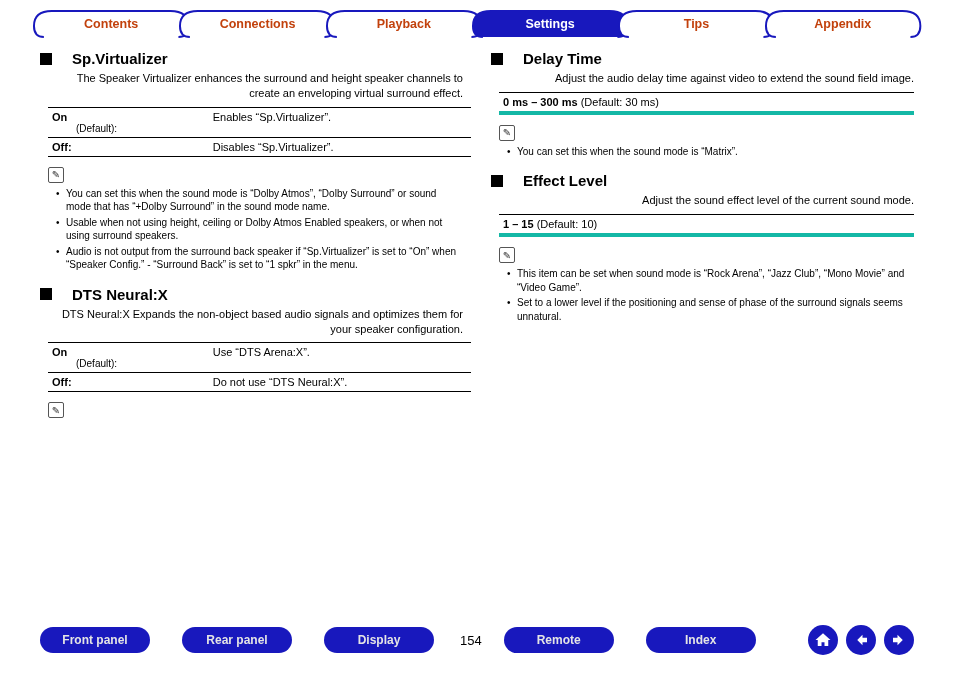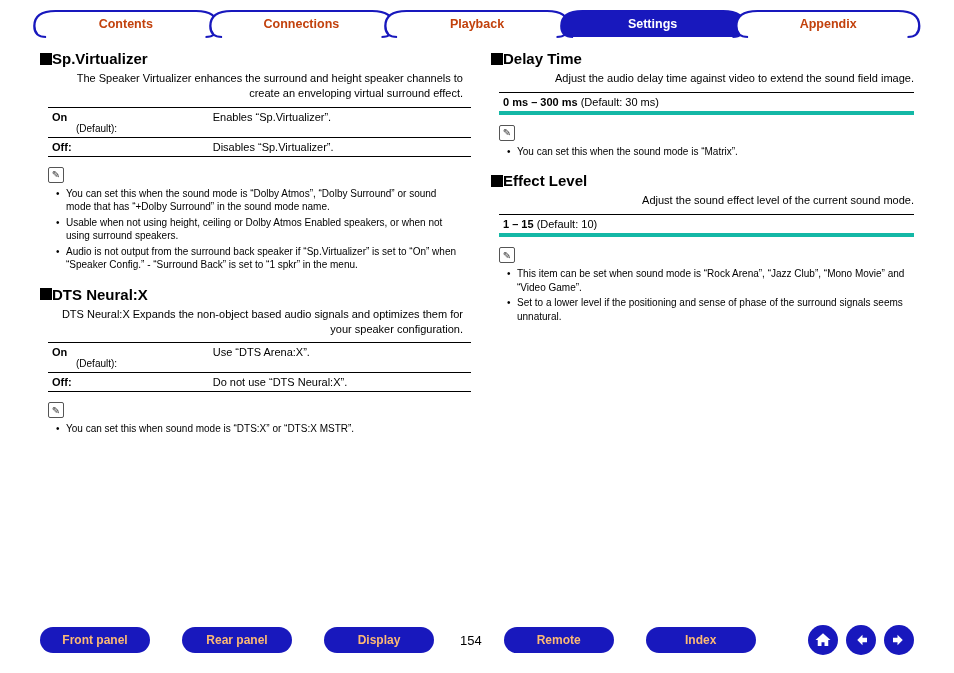--- a/index.html
+++ b/index.html
@@ -34,21 +34,21 @@
   .tab.active .tab-label { color: #fff; }
   
   .page {
     display: flex;
     padding: 12px 40px 0 40px;
     gap: 28px;
   }
   .col { flex: 1; min-width: 0; }
   .section { margin-bottom: 14px; }
   .sec-head {
-    display: flex; align-items: center; gap: 0;
+    display: flex; align-items: center; gap: 20px;
     font-size: 15px; font-weight: bold; margin-bottom: 4px;
   }
   .sq { width: 12px; height: 12px; background: #000; display: inline-block; flex-shrink: 0; }
   .sec-desc { font-size: 11px; line-height: 1.35; margin: 0 0 6px 8px; text-align: right; }
   .opttable { width: 100%; border-collapse: collapse; margin: 0 0 8px 8px; }
   .opttable td { border-top: 1px solid #000; border-bottom: 1px solid #000; padding: 3px 4px; vertical-align: top; font-size: 11px; }
   .opttable tr td:first-child { width: 38%; }
   .opttable .sub { font-size: 10px; display:block;margin-left:24px; }
   .pencil {
     width: 16px; height: 16px; border: 1px solid #555; border-radius: 2px;
@@ -62,21 +62,21 @@
     border-top: 1px solid #000; border-bottom: 4px solid #14b8a6;
     padding: 3px 4px; margin: 0 0 8px 8px; font-size: 11px;
   }
   
   .bottom {
     position: absolute; left: 0; right: 0; bottom: 18px;
     display: flex; align-items: center;
     padding: 0 40px; gap: 0;
   }
   .pill {
-    background: #1818bd; color: #fdba74; font-weight: bold; font-size: 12px;
+    background: #1818bd; color: #e5e5e5; font-weight: bold; font-size: 12px;
     padding: 6px 0; border-radius: 14px; width: 110px; text-align: center;
     margin-right: 32px;
   }
   .pagenum { font-size: 13px; color:#000; margin: 0 22px 0 -6px; }
   .navicons { margin-left: auto; display: flex; gap: 8px; }
   .circ {
     width: 30px; height: 30px; border-radius: 50%; background: #1818bd;
     display:flex; align-items:center; justify-content:center; color:#fff;
   }
   .circ svg { width: 18px; height: 18px; }
@@ -101,20 +101,26 @@
     <svg viewBox="0 0 160 28" preserveAspectRatio="none">
         <path d="M12 27 Q2 27 2 16 Q2 1 20 1 L140 1 Q158 1 158 16 Q158 27 148 27" fill="#fff" stroke="#1818bd" stroke-width="2"></path>
       </svg>
     <span class="tab-label">Playback</span>
   </div>
   <div class="tab active">
     <svg viewBox="0 0 160 28" preserveAspectRatio="none">
         <path d="M12 27 Q2 27 2 16 Q2 1 20 1 L140 1 Q158 1 158 16 Q158 27 148 27" fill="#1818bd" stroke="#1818bd" stroke-width="2"></path>
       </svg>
     <span class="tab-label">Settings</span>
+  </div>
+  <div class="tab">
+    <svg viewBox="0 0 160 28" preserveAspectRatio="none">
+        <path d="M12 27 Q2 27 2 16 Q2 1 20 1 L140 1 Q158 1 158 16 Q158 27 148 27" fill="#fff" stroke="#1818bd" stroke-width="2"></path>
+      </svg>
+    <span class="tab-label">Tips</span>
   </div>
   <div class="tab">
     <svg viewBox="0 0 160 28" preserveAspectRatio="none">
         <path d="M12 27 Q2 27 2 16 Q2 1 20 1 L140 1 Q158 1 158 16 Q158 27 148 27" fill="#fff" stroke="#1818bd" stroke-width="2"></path>
       </svg>
     <span class="tab-label">Appendix</span>
   </div>
 </div>
 
 <div class="page">
@@ -159,23 +165,20 @@
           <td><b>On</b><span class="sub">(Default):</span></td>
           <td>Use “DTS Arena:X”.</td>
         </tr>
         <tr>
           <td><b>Off:</b><span class="sub"></span></td>
           <td>Do not use “DTS Neural:X”.</td>
         </tr>
       </tbody>
         </table>
       <div class="pencil">✎</div>
-      <ul class="notes">
-        <li>You can set this when sound mode is “DTS:X” or “DTS:X MSTR”.</li>
-      </ul>
     </div>
   </div>
 
   <div class="col">
 
     <div class="section">
       <div class="sec-head">
         <span class="sq"></span>
         <span>Delay Time</span>
       </div>

